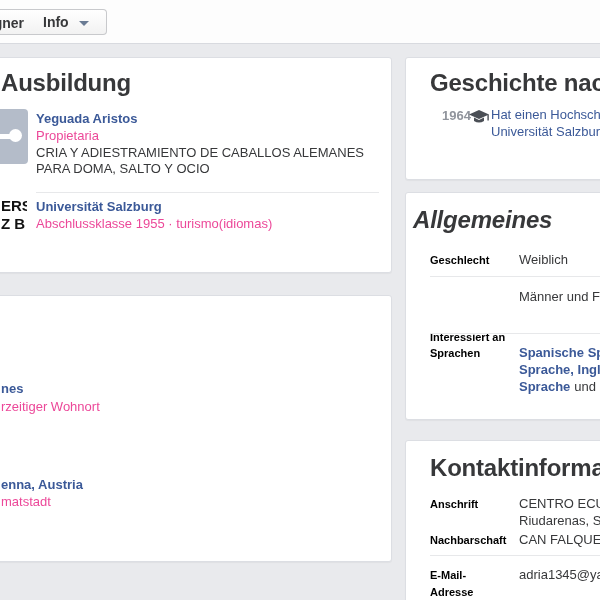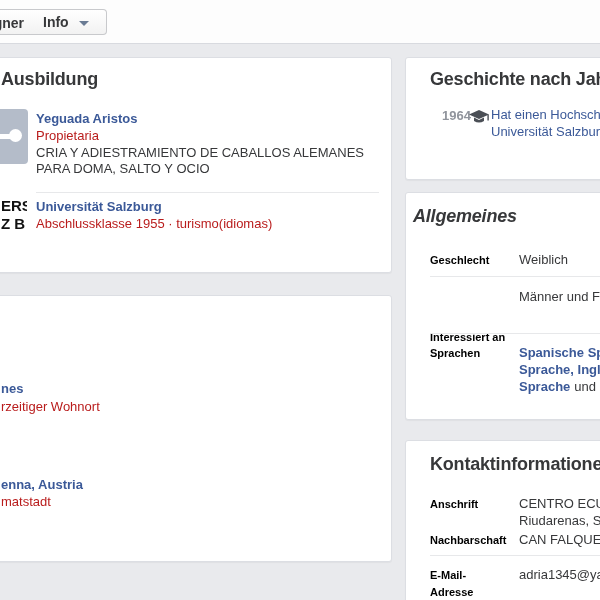--- a/index.html
+++ b/index.html
@@ -23,24 +23,24 @@
   .tb-btn-info{left:33px;width:74px;border-left:none;border-radius:0 4px 4px 0;display:flex;align-items:center;padding:0 10px;box-sizing:border-box;}
   .caret{width:0;height:0;border-left:5px solid transparent;border-right:5px solid transparent;border-top:5px solid #6a7b94;margin-left:10px;margin-top:2px;}
   
   .card{position:absolute;background:#ffffff;border:1px solid #dcdee3;border-radius:3px;box-shadow:0 1px 1px rgba(0,0,0,0.04);overflow:hidden;}
   .card-edu{left:-40px;top:57px;width:430px;height:214px;}
   .card-places{left:-40px;top:295px;width:430px;height:265px;}
   .card-history{left:405px;top:57px;width:400px;height:121px;}
   .card-general{left:405px;top:192px;width:400px;height:226px;}
   .card-contact{left:405px;top:440px;width:400px;height:200px;}
   
-  .h2{font-size:18px;font-weight:bold;color:#37383a;letter-spacing:-0.2px;white-space:nowrap;}
+  .h2{font-size:24px;font-weight:bold;color:#37383a;letter-spacing:-0.2px;white-space:nowrap;}
   .link-b{font-size:13px;font-weight:bold;color:#3b5998;white-space:nowrap;cursor:pointer;}
   .link{font-size:13px;color:#3b5998;white-space:nowrap;cursor:pointer;}
-  .sub{font-size:13px;color:#b91c1c;white-space:nowrap;}
+  .sub{font-size:13px;color:#ec4899;white-space:nowrap;}
   .txt{font-size:13px;color:#37383a;white-space:nowrap;}
   .lbl{font-size:11px;font-weight:bold;color:#000000;line-height:17px;}
   .wrap{white-space:normal;line-height:16px;}
   .divider{height:1px;background:#e7e8ea;}
   
   .edu-title{left:40px;top:11px;}
   .work-icon{left:12px;top:51px;width:55px;height:55px;background:#b4bcc9;border-radius:4px;}
   .work-icon .bar{position:absolute;left:16px;top:25px;width:24px;height:5px;background:#fff;}
   .work-icon .dot{position:absolute;left:36px;top:20px;width:13px;height:13px;background:#fff;border-radius:50%;}
   .e1-title{left:75px;top:53px;}

